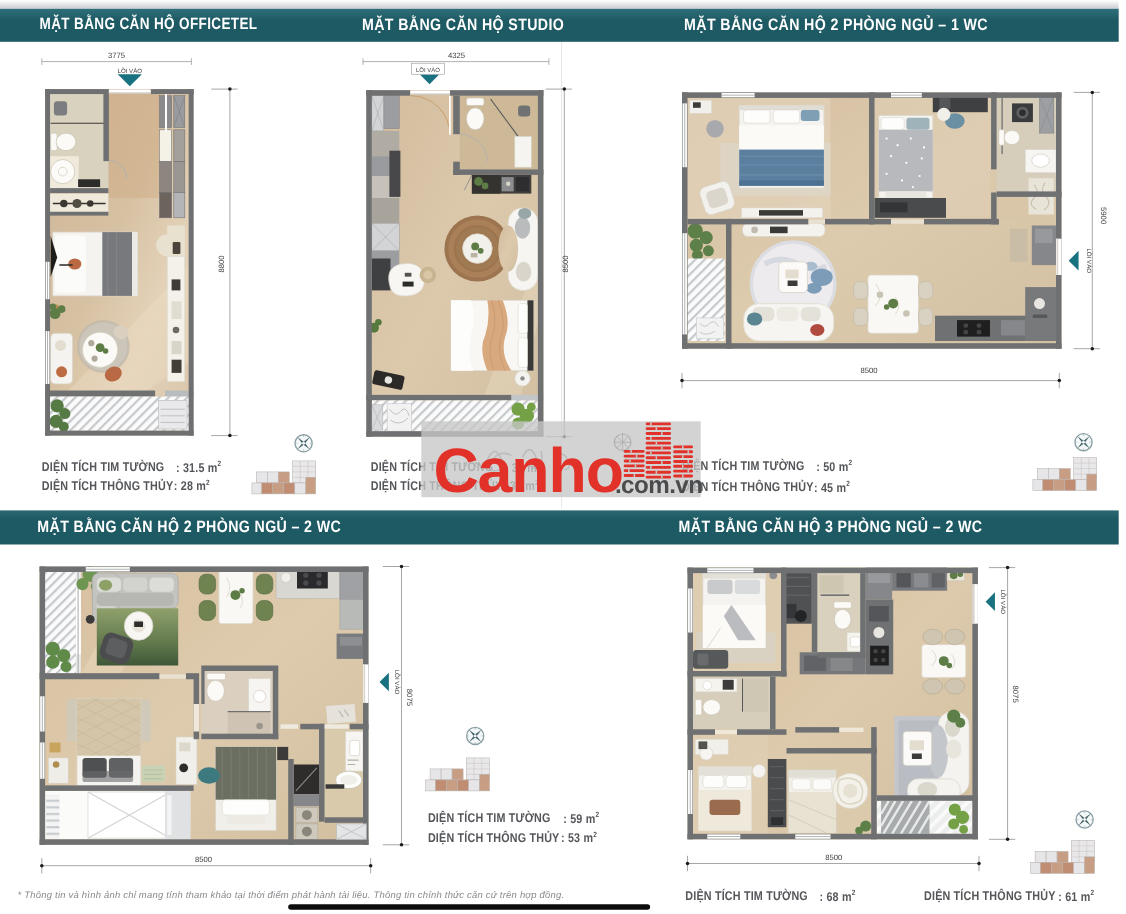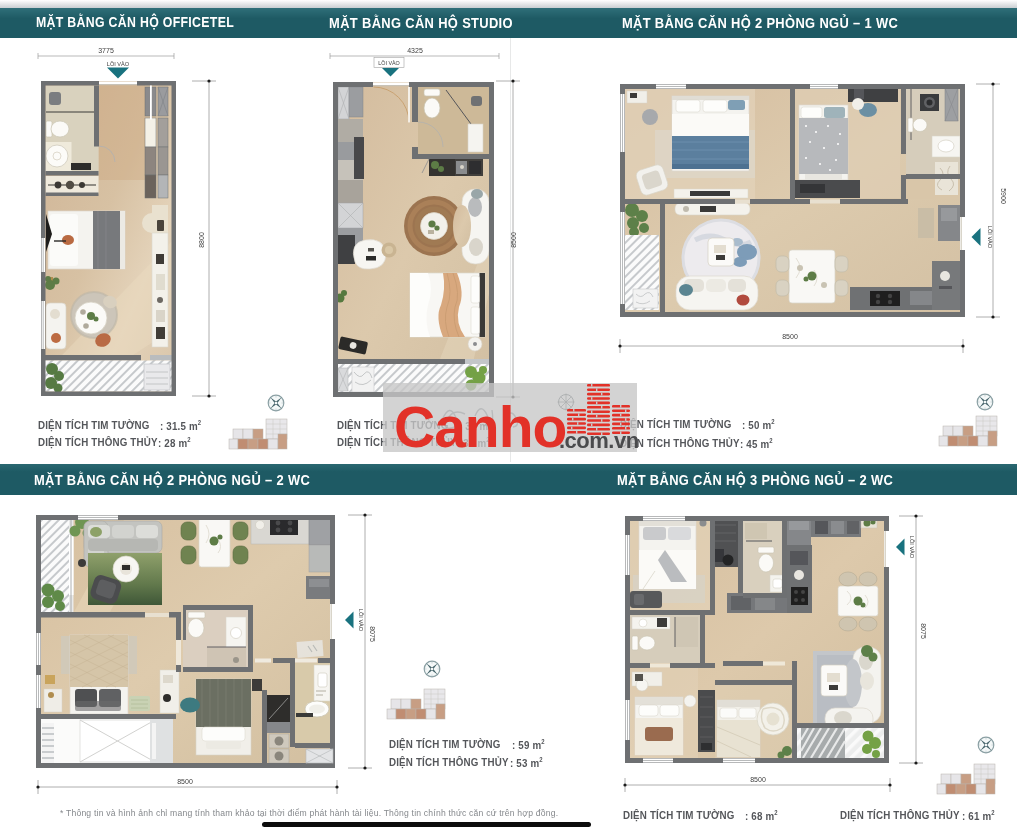--- a/index.html
+++ b/index.html
@@ -1197,21 +1197,21 @@
 
   <div class="abs area" style="left:389px;top:756px;">DIỆN TÍCH THÔNG THỦY</div>
   <div class="abs area" style="left:510px;top:756px;">: 53 m<sup>2</sup></div>
 
   <div class="abs area" style="left:623px;top:809px;">DIỆN TÍCH TIM TƯỜNG</div>
   <div class="abs area" style="left:745px;top:809px;">: 68 m<sup>2</sup></div>
 
   <div class="abs area" style="left:840px;top:809px;">DIỆN TÍCH THÔNG THỦY</div>
   <div class="abs area" style="left:962px;top:809px;">: 61 m<sup>2</sup></div>
 
-  <div class="abs" style="left:16px;top:808px;color:#85888c;font-size:8.6px;letter-spacing:.2px;margin-left:44px;">* Thông tin và hình ảnh chỉ mang tính tham khảo tại thời điểm phát hành tài liệu. Thông tin chính thức căn cứ trên hợp đồng.</div>
+  <div class="abs" style="left:16px;top:808px;font-style:italic;color:#85888c;font-size:8.6px;letter-spacing:.2px;">* Thông tin và hình ảnh chỉ mang tính tham khảo tại thời điểm phát hành tài liệu. Thông tin chính thức căn cứ trên hợp đồng.</div>
 
   <div class="abs" style="left:262px;top:822px;width:329px;height:5px;border-radius:3px;background:#0c0c0c;"></div>
 
   <svg class="abs" style="left:380px;top:380px;" width="262" height="75" viewBox="0 0 262 75">
     <rect x="3" y="3" width="254" height="69" fill="#c7c7c7" opacity=".78"></rect>
 
     <g opacity=".55">
       <circle cx="186" cy="22" r="7.5" fill="none" stroke="#8f9496" stroke-width="1"></circle>
       <path d="M180.5 16.5 L191.5 27.5 M191.5 16.5 L180.5 27.5 M186 13.5 v17 M177.5 22 h17" stroke="#8f9496" stroke-width=".8"></path>
     </g>

